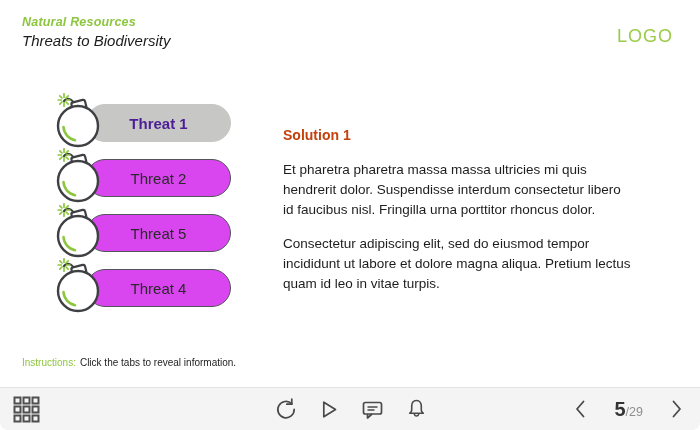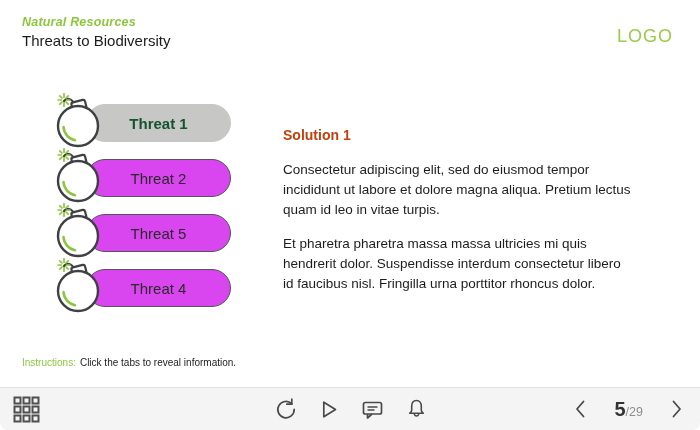--- a/index.html
+++ b/index.html
@@ -2,30 +2,30 @@
 <html><head>
 <meta charset="utf-8">
 <style>
   html,body{margin:0;padding:0;background:#fff;}
   body{width:700px;height:430px;font-family:"Liberation Sans",sans-serif;-webkit-font-smoothing:antialiased;}
   .slide{position:relative;width:700px;height:430px;background:#fff;overflow:hidden;}
 
   
   .header{position:absolute;top:15px;left:22px;}
   .category{color:#8dc63f;font-style:italic;font-weight:bold;font-size:12.5px;letter-spacing:.2px;}
-  .slide-title{color:#1c1c1c;font-size:15px;margin-top:3px;}
+  .slide-title{color:#1c1c1c;font-style:italic;font-size:15px;margin-top:3px;}
   .logo{position:absolute;top:26px;right:27px;color:#9bcb4a;font-size:18px;font-weight:500;letter-spacing:1px;}
 
   
   .tabs{position:absolute;top:104px;left:52px;}
   .tab{position:relative;height:38px;margin-bottom:17px;width:182px;cursor:pointer;}
   .pill{position:absolute;left:34px;top:0;width:145px;height:38px;border-radius:19px;background:#d946ef;
         border:1.5px solid #53555a;box-sizing:border-box;display:flex;align-items:center;justify-content:center;
         font-size:15px;color:#2a2a2a;font-weight:500;}
-  .tab.active .pill{background:#c7c7c6;border-color:#c7c7c6;color:#14532d;font-weight:600;}
+  .tab.active .pill{background:#c7c7c6;border-color:#c7c7c6;color:#4c1d95;font-weight:600;}
   .bomb{position:absolute;left:0;top:-11px;width:52px;height:58px;z-index:2;}
 
   
   .panel{position:absolute;top:127px;left:283px;width:348px;}
   .panel-heading{font-size:14px;font-weight:bold;color:#c2410c;margin:0 0 17px 0;}
   .panel p{font-size:13.5px;line-height:1.48;color:#1d1d1d;margin:0 0 14px 0;}
 
   
   .instructions{position:absolute;top:357px;left:22px;font-size:10px;color:#1d1d1d;}
   .instructions .lbl{color:#8dc63f;margin-right:4px;}
@@ -140,22 +140,22 @@
           </g>
         <circle cx="26" cy="33" r="20" fill="#fff" stroke="#3f4043" stroke-width="2.4"></circle>
         <path d="M11.5,34 A14.5,14.5 0 0 0 23,47.2" fill="none" stroke="#8dc63f" stroke-width="2.6" stroke-linecap="round"></path>
       </svg>
     </div>
 
   </div>
 
   <div class="panel">
     <h3 class="panel-heading">Solution 1</h3>
+    <p>Et pharetra pharetra massa massa ultricies mi quis hendrerit dolor. Suspendisse interdum consectetur libero id faucibus nisl. Fringilla urna porttitor rhoncus dolor.</p>
     <p>Consectetur adipiscing elit, sed do eiusmod tempor incididunt ut labore et dolore magna aliqua. Pretium lectus quam id leo in vitae turpis.</p>
-    <p>Et pharetra pharetra massa massa ultricies mi quis hendrerit dolor. Suspendisse interdum consectetur libero id faucibus nisl. Fringilla urna porttitor rhoncus dolor.</p>
   </div>
 
   <div class="instructions">
     <span class="lbl">Instructions:</span><span>Click the tabs to reveal information.</span>
   </div>
 
   <div class="footer">
 
     <button class="icon-btn grid-btn">
       <svg class="ic" width="27" height="27" viewBox="0 0 27 27">

